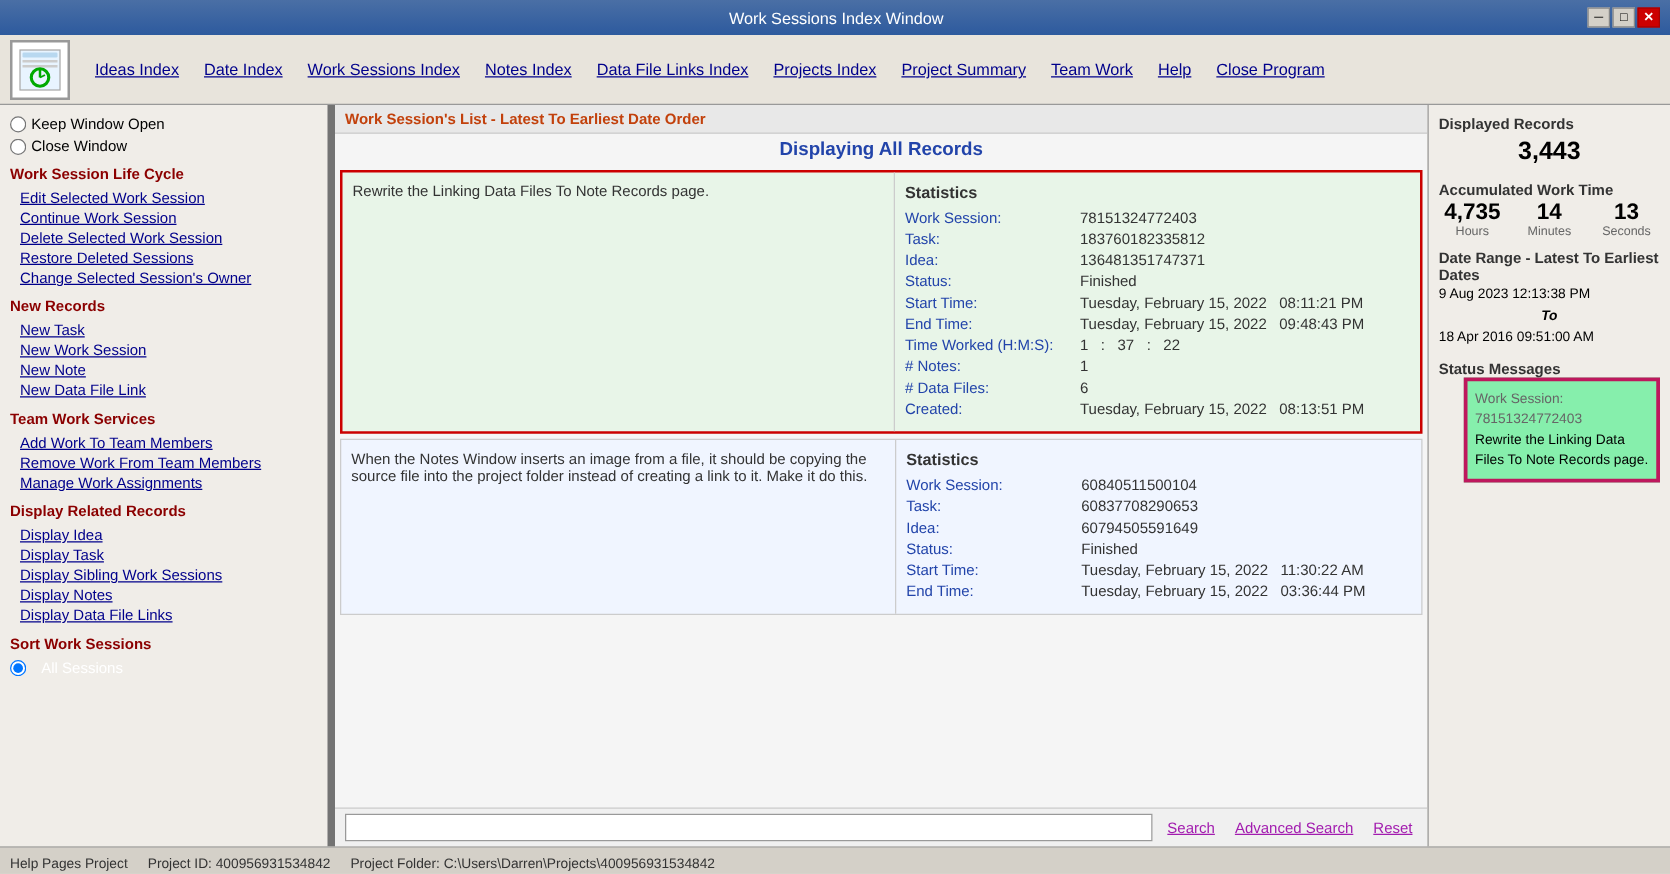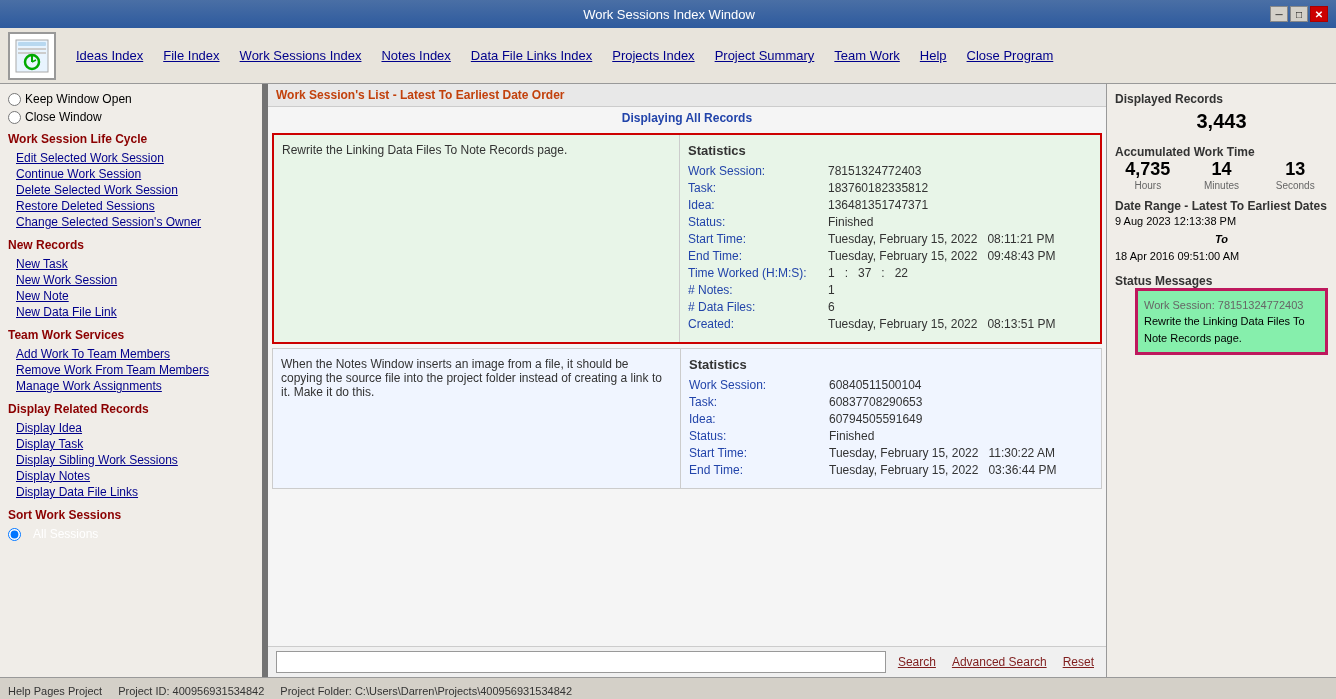--- a/index.html
+++ b/index.html
@@ -111,21 +111,21 @@
     .content-header {
       background: #e8e8e8;
       border-bottom: 1px solid #ccc;
       padding: 4px 8px;
       font-weight: bold;
       font-size: 12px;
       color: #c2410c;
     }
     .content-title {
       text-align: center;
-      font-size: 12px;
+      font-size: 15px;
       font-weight: bold;
       color: #2244aa;
       padding: 4px;
     }
     .records-list {
       flex: 1;
       overflow-y: scroll;
       position: relative;
     }
     .record-card {
@@ -168,32 +168,32 @@
       gap: 8px;
     }
     .search-input {
       flex: 1;
       height: 22px;
       border: 1px solid #999;
       padding: 2px 4px;
       font-size: 12px;
     }
     .search-btn {
-      color: #7f1d1d;
+      color: #a21caf;
       text-decoration: underline;
       cursor: pointer;
       font-size: 12px;
       background: none;
       border: none;
       padding: 2px 4px;
     }
 
     
     .right-panel {
-      width: 230px;
+      width: 194px;
       background: #f0ede8;
       border-left: 1px solid #999;
       padding: 8px;
       display: flex;
       flex-direction: column;
       gap: 8px;
       overflow-y: auto;
     }
     .right-section-title { font-weight: bold; font-size: 12px; color: #333; }
     .right-value { font-size: 20px; font-weight: bold; text-align: center; padding: 4px; }
@@ -246,21 +246,21 @@
       <rect x="4" y="4" width="28" height="4" fill="#b8d8f0" rx="1"></rect>
       <rect x="4" y="10" width="28" height="2" fill="#ccc"></rect>
       <rect x="4" y="14" width="28" height="2" fill="#ccc"></rect>
       <circle cx="18" cy="24" r="7" fill="none" stroke="#00aa00" stroke-width="2.5"></circle>
       <line x1="18" y1="17" x2="18" y2="24" stroke="#00aa00" stroke-width="2"></line>
       <line x1="18" y1="24" x2="22" y2="22" stroke="#00aa00" stroke-width="1.5"></line>
     </svg>
   </div>
   <div class="menu-items">
     <span class="menu-item">Ideas Index</span>
-    <span class="menu-item">File Index</span>
+    <span class="menu-item">Date Index</span>
     <span class="menu-item">Work Sessions Index</span>
     <span class="menu-item">Notes Index</span>
     <span class="menu-item">Data File Links Index</span>
     <span class="menu-item">Projects Index</span>
     <span class="menu-item">Project Summary</span>
     <span class="menu-item">Team Work</span>
     <span class="menu-item">Help</span>
     <span class="menu-item">Close Program</span>
   </div>
 </div>

